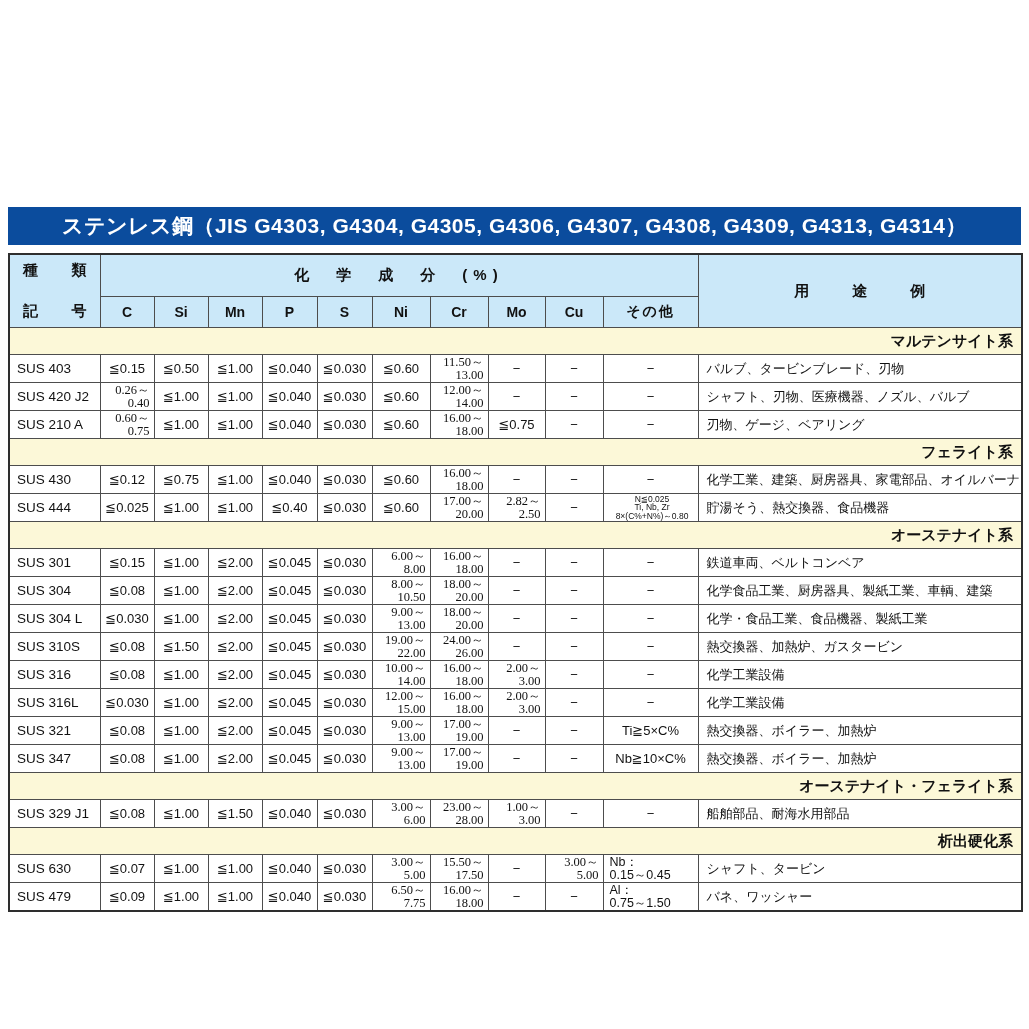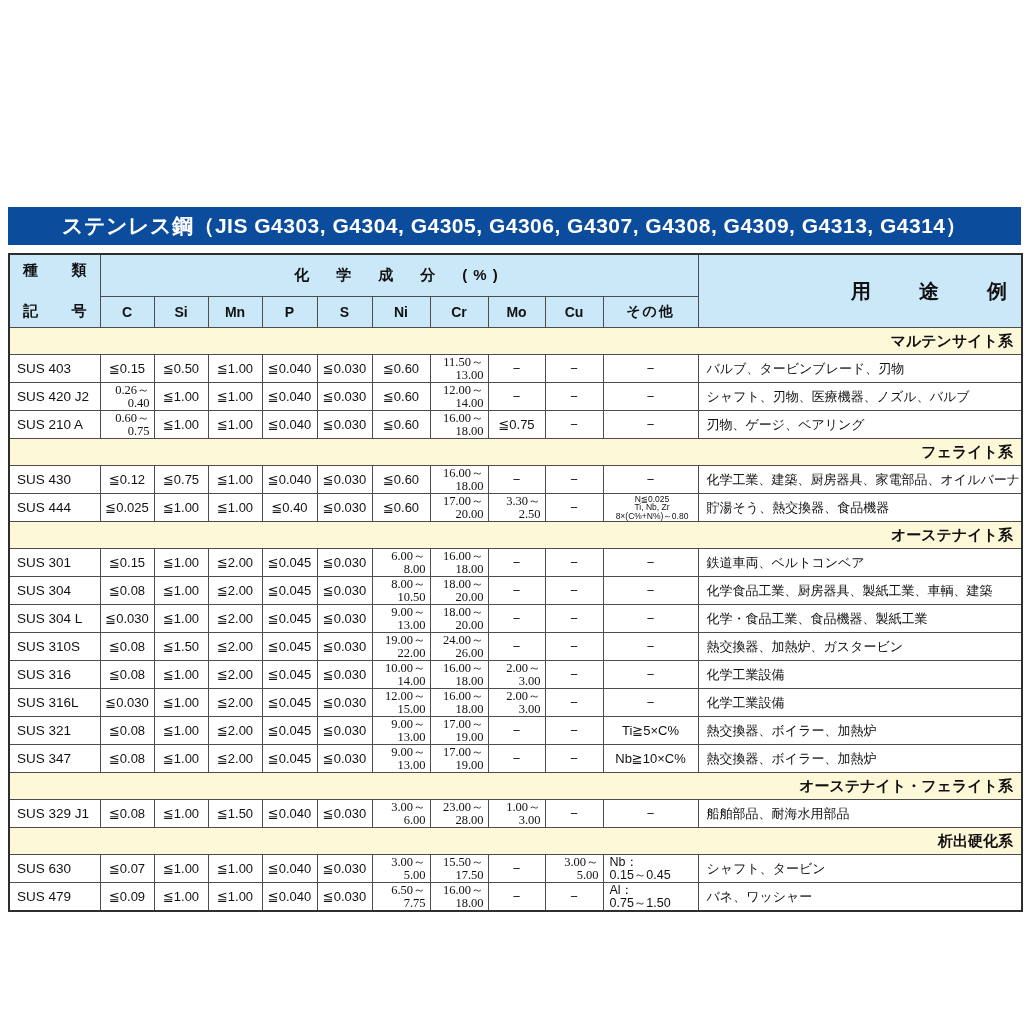--- a/index.html
+++ b/index.html
@@ -12,21 +12,21 @@
   table{border-collapse:collapse;table-layout:fixed;width:1013px;margin-top:8px;
         border:2px solid #2e2e2e;}
   th,td{border:1px solid #4d4d4d;padding:0;overflow:hidden;white-space:nowrap;
         font-size:13px;color:#111;vertical-align:middle;}
   th{background:#cbe8f9;font-weight:bold;font-size:14px;}
   .h-type{height:60px;padding:6px 13px;}
   .h-type .spread{display:flex;justify-content:space-between;height:100%;
                   flex-direction:column;}
   .h-type .line{display:flex;justify-content:space-between;font-size:15px;}
   .h-chem{letter-spacing:6px;font-size:15px;text-align:center;}
-  .h-use{letter-spacing:14px;font-size:20px;text-align:right;padding-left:14px;}
+  .h-use{letter-spacing:14px;font-size:15px;text-align:center;padding-left:14px;}
   .h-el{height:30px;text-align:center;}
   .h-other{letter-spacing:2px;}
   tr.section td{background:#fcf8d8;font-weight:bold;font-size:15px;
                 text-align:right;padding:0 8px;height:26px;}
   tr.data td{height:27px;background:#ffffff;}
   td.row-label{background:#cbe8f9;text-align:left;padding-left:7px;font-size:13.5px;}
   td.val{text-align:center;}
   td.range{text-align:right;padding-right:4px;font-size:12.5px;font-family:Liberation Serif, serif;}
   td.range div{line-height:13px;}
   td.small-lines{text-align:center;padding-left:3px;font-size:8.5px;}
@@ -173,21 +173,21 @@
           <td class="val">≦1.00</td>
           <td class="val">≦1.00</td>
           <td class="val">≦0.40</td>
           <td class="val">≦0.030</td>
           <td class="val">≦0.60</td>
           <td class="range">
             <div>17.00～</div>
             <div>20.00</div>
           </td>
           <td class="range">
-            <div>3.30～</div>
+            <div>2.82～</div>
             <div>2.50</div>
           </td>
           <td class="val">−</td>
           <td class="small-lines">
             <div>N≦0.025</div>
             <div>Ti, Nb, Zr</div>
             <div>8×(C%+N%)～0.80</div>
           </td>
           <td class="use">貯湯そう、熱交換器、食品機器</td>
         </tr>

